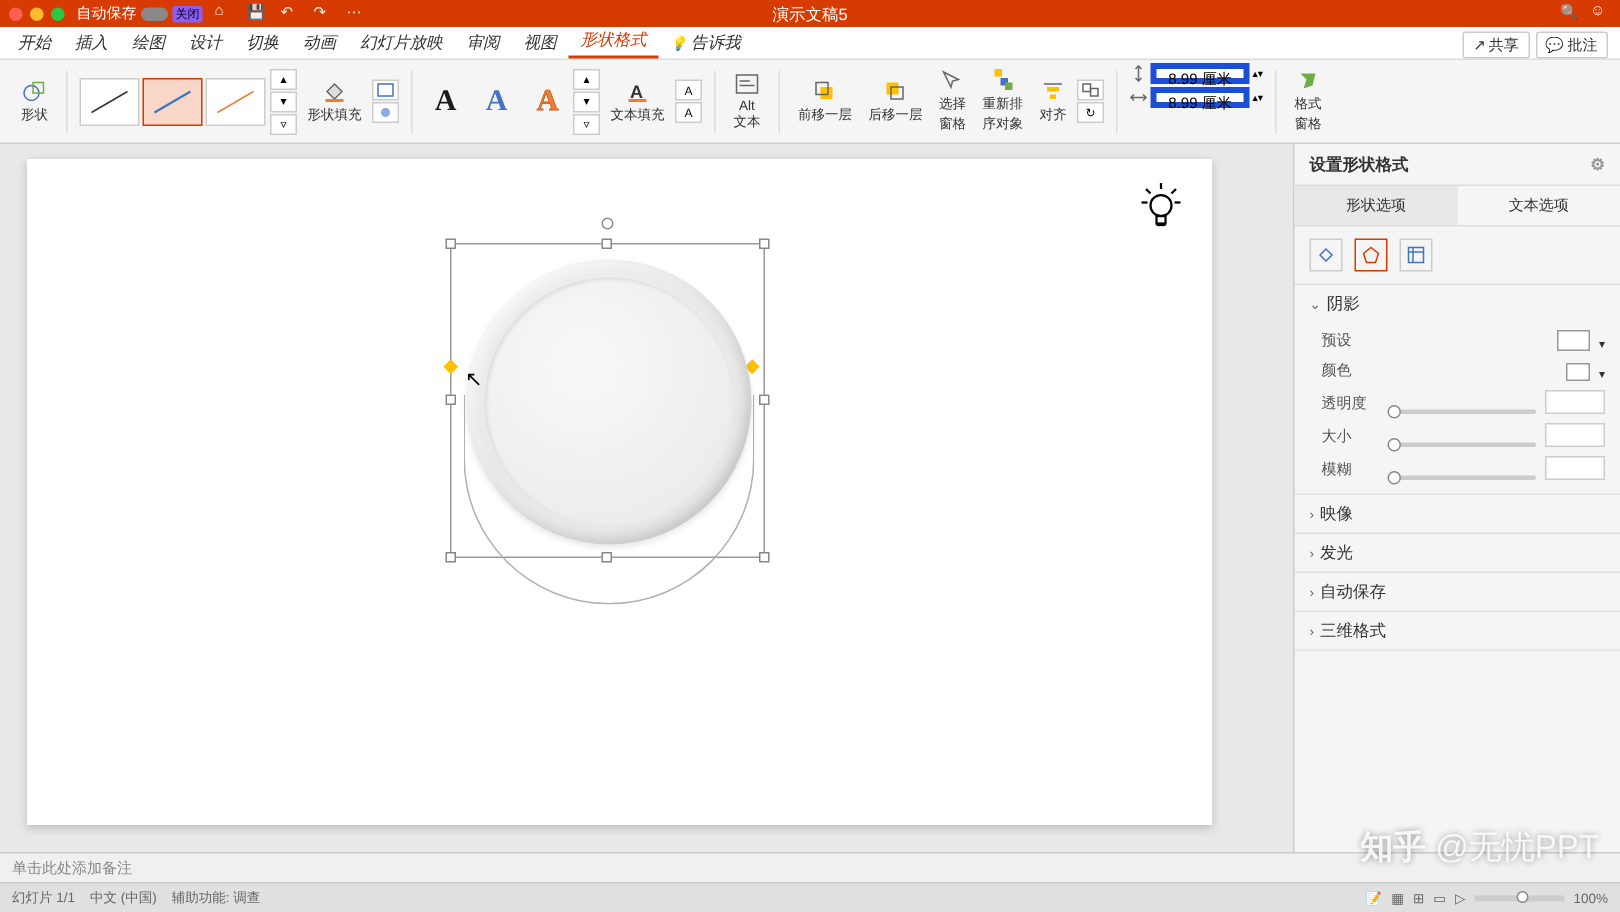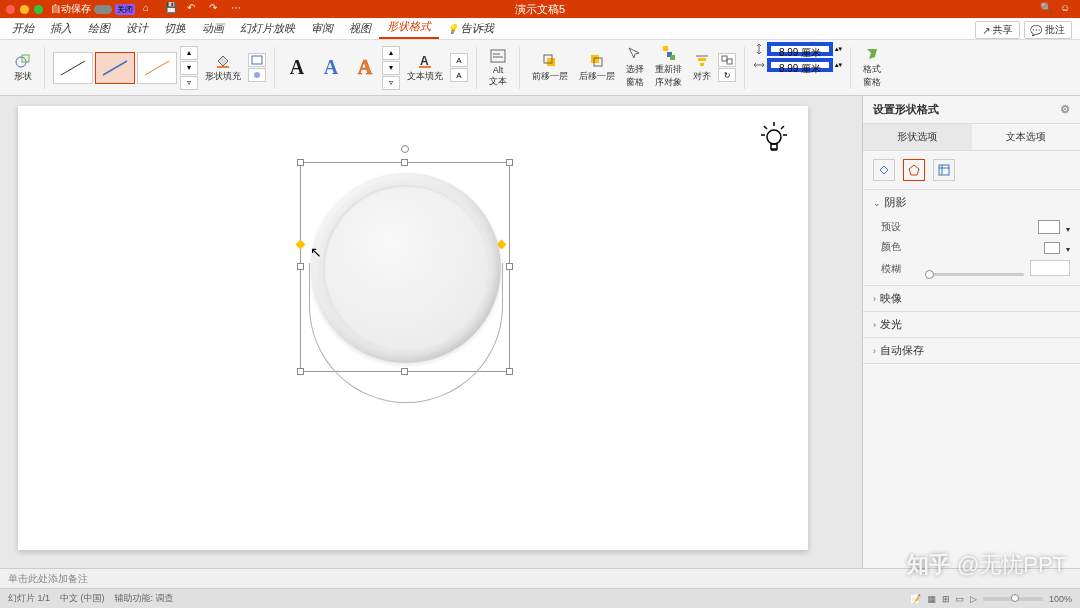--- a/index.html
+++ b/index.html
@@ -385,36 +385,53 @@
             <div class="preset-box"></div>
             <span style="font-size:8px">▾</span>
           </div>
         <div class="prop">
             <span class="prop-label">颜色</span>
             <span style="flex:1"></span>
             <div class="color-chip"></div>
             <span style="font-size:8px">▾</span>
           </div>
         <div class="prop">
+            <span class="prop-label">透明度</span>
+            <div class="slider-track">
+              <div class="slider-thumb"></div>
+            </div>
+            <input class="prop-val" style="">
+          </div>
+        <div class="prop">
+            <span class="prop-label">大小</span>
+            <div class="slider-track">
+              <div class="slider-thumb"></div>
+            </div>
+            <input class="prop-val" style="">
+          </div>
+        <div class="prop">
             <span class="prop-label">模糊</span>
             <div class="slider-track">
               <div class="slider-thumb"></div>
             </div>
             <input class="prop-val" style="">
           </div>
       </div>
     </div>
     <div class="section">
         <div class="sec-head closed">映像</div>
       </div>
     <div class="section">
         <div class="sec-head closed">发光</div>
       </div>
     <div class="section">
         <div class="sec-head closed">自动保存</div>
+      </div>
+    <div class="section">
+        <div class="sec-head closed">三维格式</div>
       </div>
   </div>
 </div>
 
 <div class="notes">
   <span>单击此处添加备注</span>
 </div>
 
 <div class="status">
   <span>幻灯片 1/1</span>

